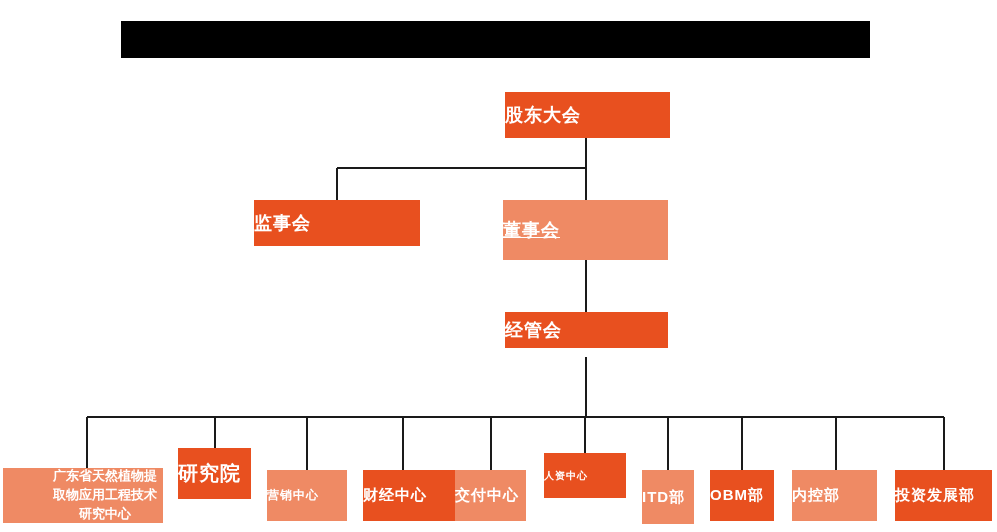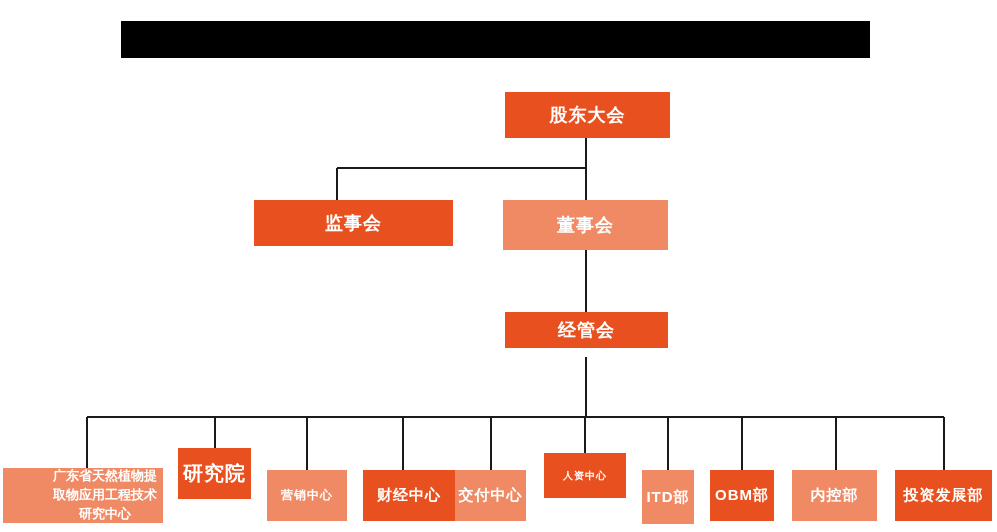--- a/index.html
+++ b/index.html
@@ -26,21 +26,20 @@
   svg.connectors {
     position: absolute;
     left: 0;
     top: 0;
     pointer-events: none;
   }
   .node {
     position: absolute;
     display: flex;
     align-items: center;
-    justify-content: center;
     text-align: center;
     color: var(--node-text, #ffffff);
     font-weight: bold;
     letter-spacing: 1px;
     box-sizing: border-box;
     z-index: 2;
   }
   .node.primary   { background: var(--primary-orange, #e8501f); }
   .node.secondary { background: var(--secondary-orange, #ef8a64); }
   .node.multiline {
@@ -69,24 +68,24 @@
       <line x1="585" y1="417" x2="585" y2="472" stroke="#1a1a1a" stroke-width="2"></line>
       <line x1="668" y1="417" x2="668" y2="472" stroke="#1a1a1a" stroke-width="2"></line>
       <line x1="742" y1="417" x2="742" y2="472" stroke="#1a1a1a" stroke-width="2"></line>
       <line x1="836" y1="417" x2="836" y2="472" stroke="#1a1a1a" stroke-width="2"></line>
       <line x1="944" y1="417" x2="944" y2="472" stroke="#1a1a1a" stroke-width="2"></line>
     </svg>
   <div id="nodes">
       <div class="node primary" style="left: 505px; top: 92px; width: 165px; height: 46px; font-size: 18px;">
         <span>股东大会</span>
       </div>
-      <div class="node primary" style="left: 254px; top: 200px; width: 199px; height: 46px; font-size: 18px;">
+      <div class="node primary" style="left: 254px; top: 200px; width: 166px; height: 46px; font-size: 18px;">
         <span>监事会</span>
       </div>
-      <div class="node secondary" style="left: 503px; top: 200px; width: 165px; height: 50px; font-size: 18px;">
+      <div class="node secondary" style="left: 503px; top: 200px; width: 165px; height: 60px; font-size: 18px; text-decoration: underline;">
         <span>董事会</span>
       </div>
       <div class="node primary" style="left: 505px; top: 312px; width: 163px; height: 36px; font-size: 18px;">
         <span>经管会</span>
       </div>
       <div class="node secondary multiline" style="left: 3px; top: 468px; width: 160px; height: 55px; font-size: 13px; padding-left: 48px;">
         <span>广东省天然植物提取物应用工程技术研究中心</span>
       </div>
       <div class="node primary" style="left: 178px; top: 448px; width: 73px; height: 51px; font-size: 20px;">
         <span>研究院</span>

